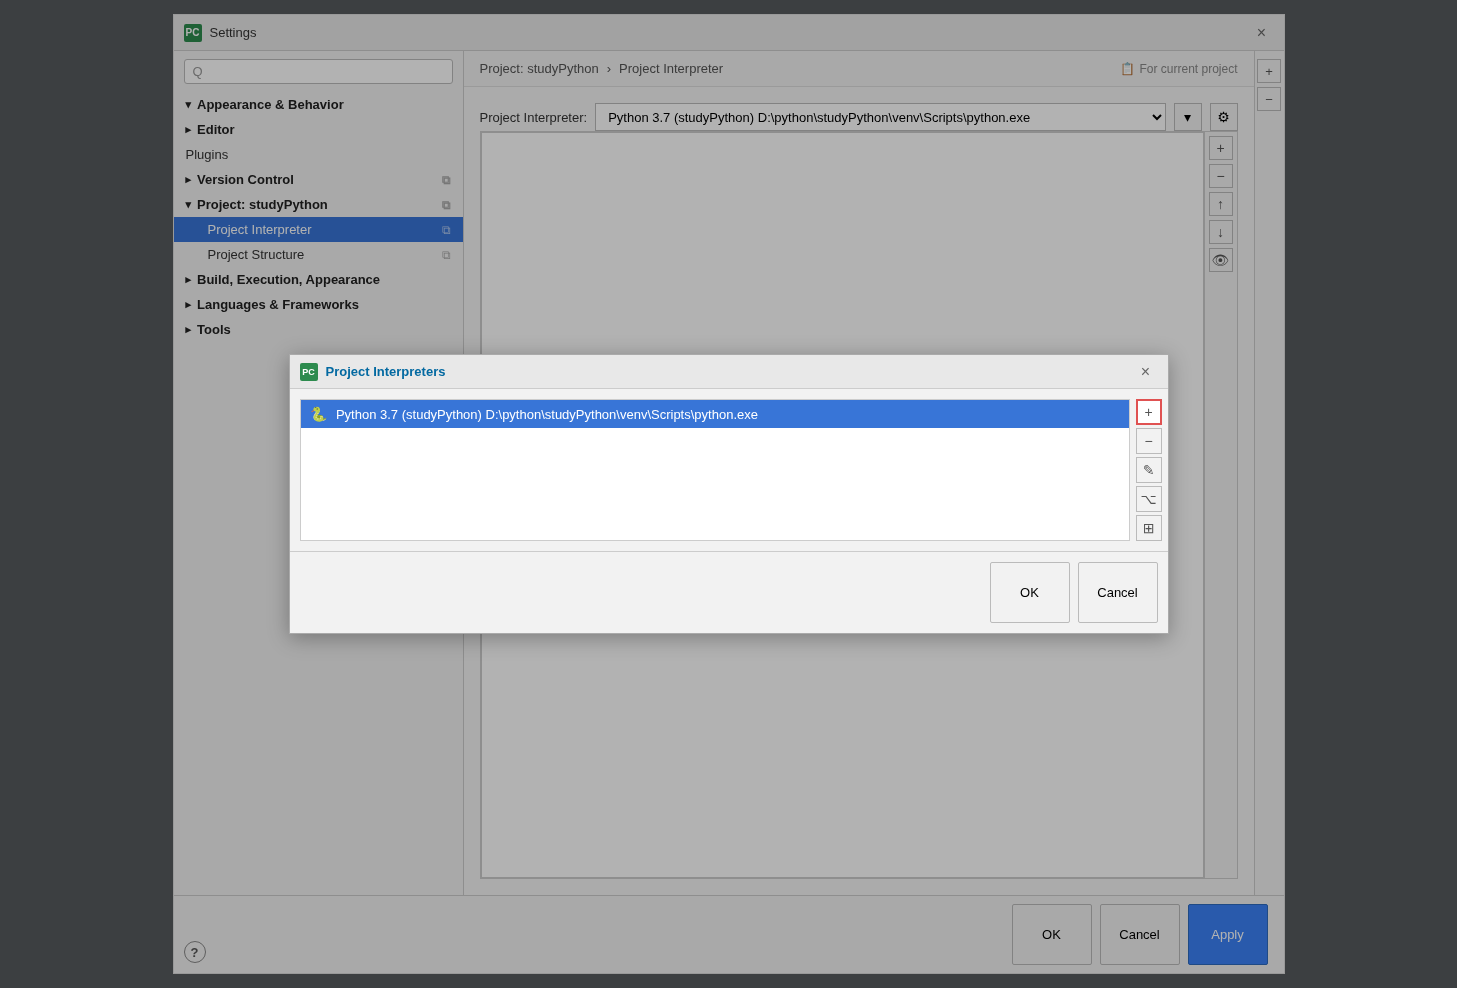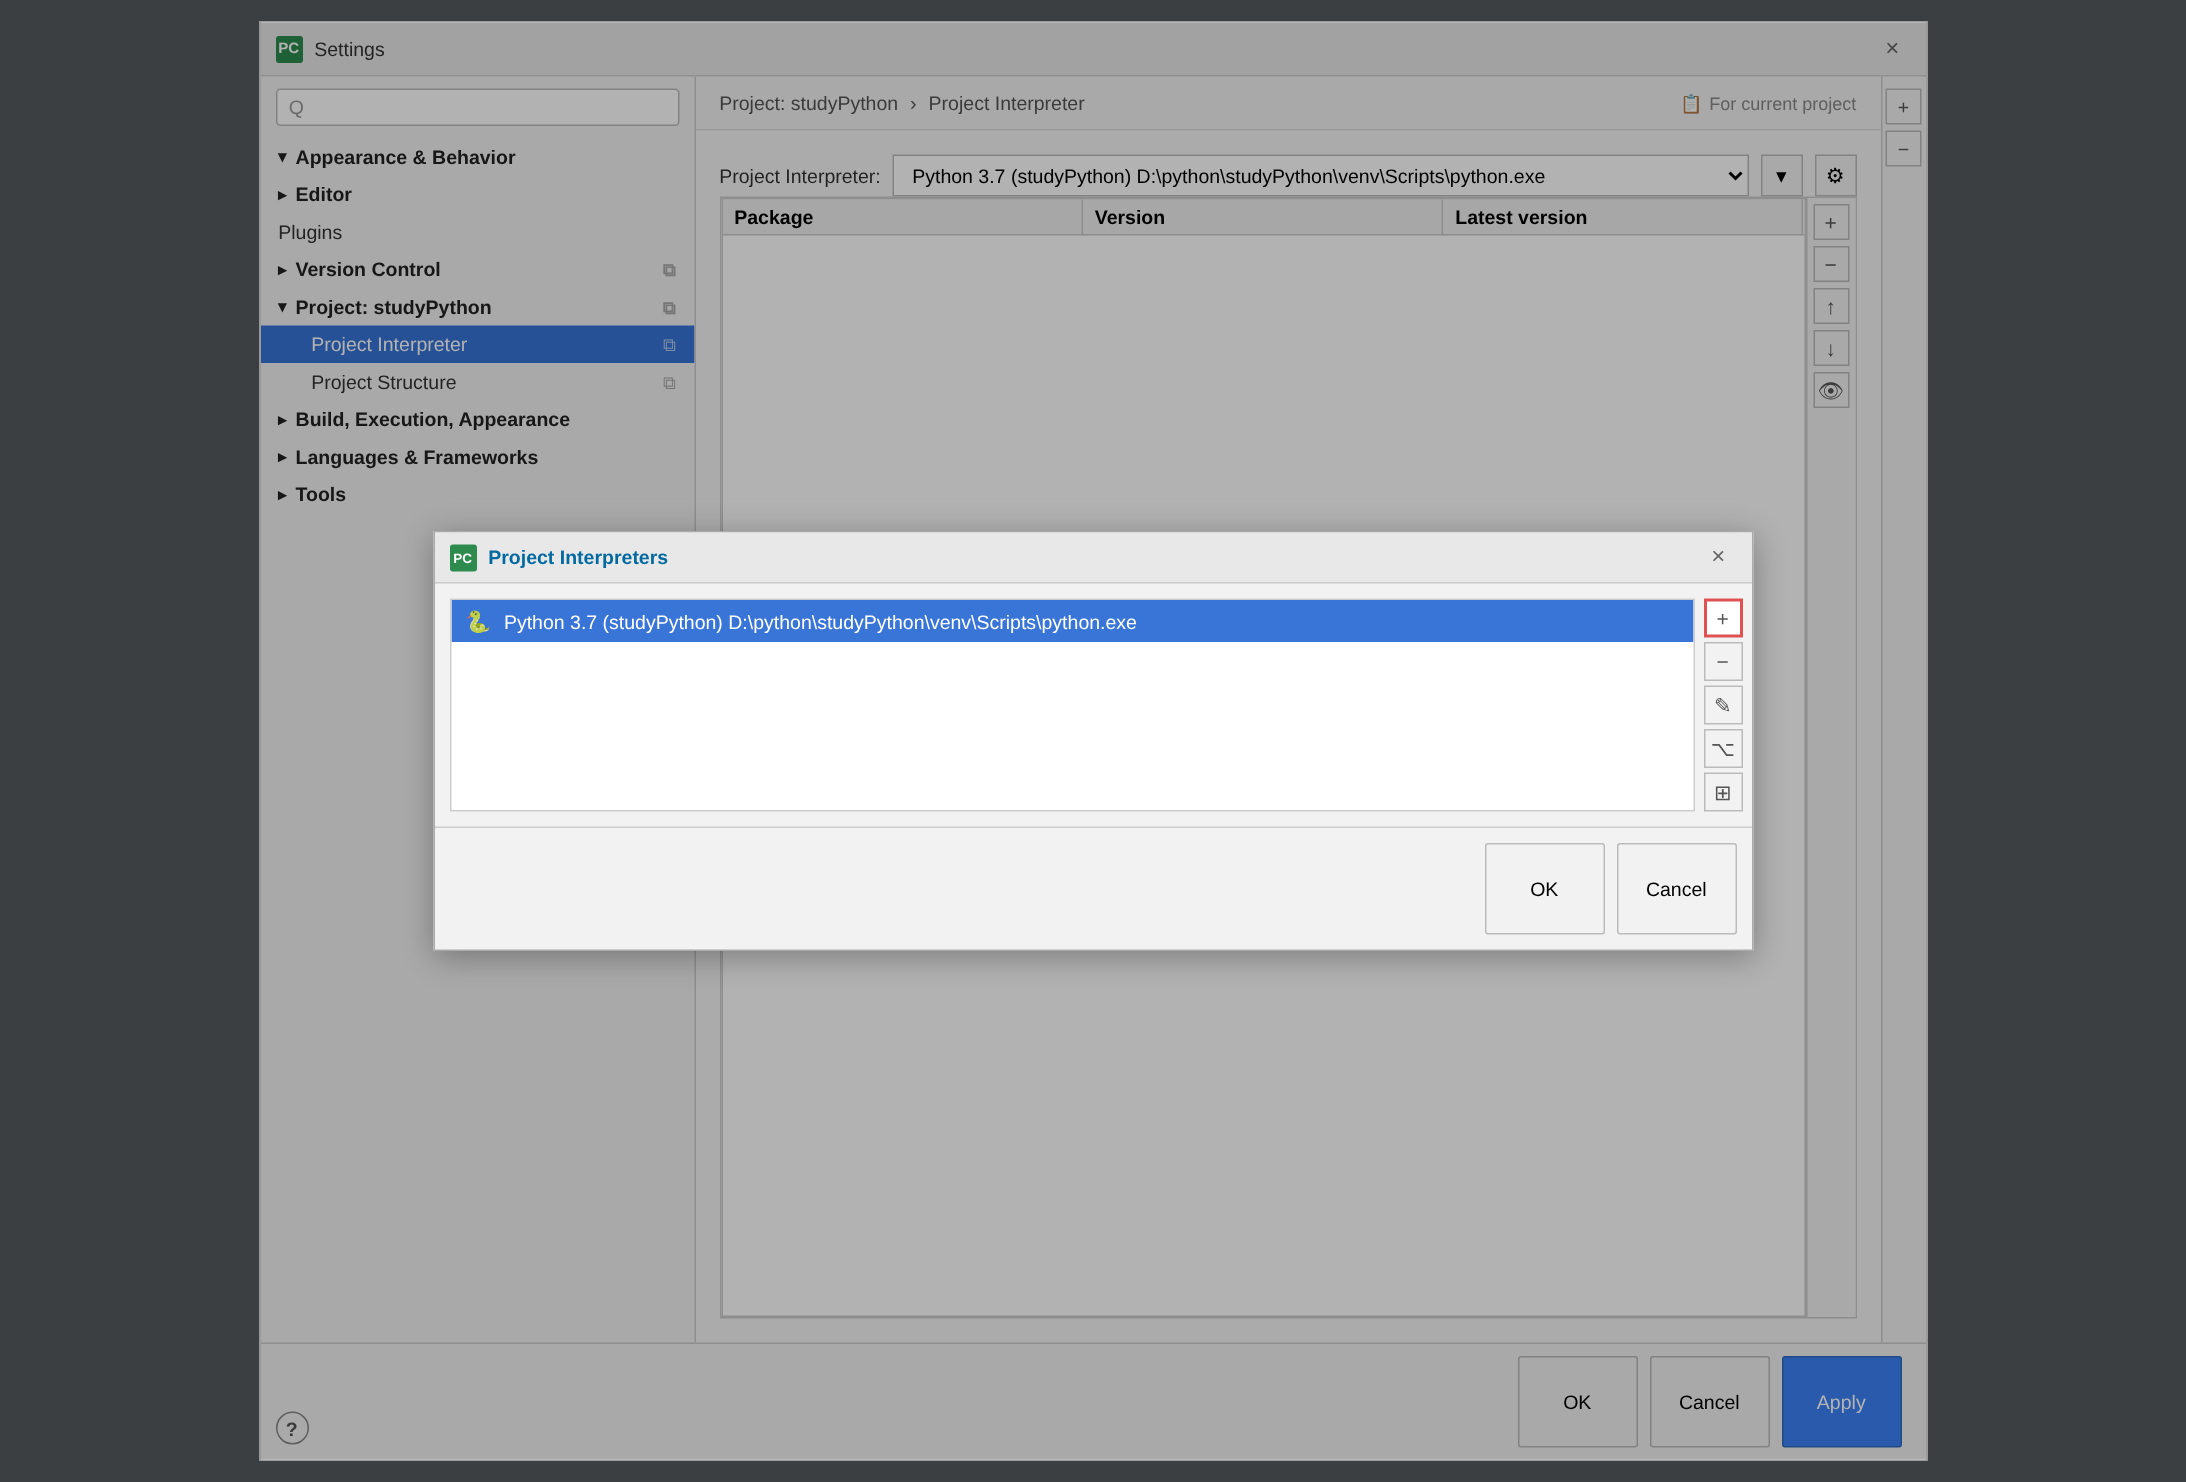--- a/index.html
+++ b/index.html
@@ -550,25 +550,20 @@
           <span class="interpreter-label">Project Interpreter:</span>
           <select class="interpreter-dropdown">
             <option>Python 3.7 (studyPython) D:\python\studyPython\venv\Scripts\python.exe</option>
           </select>
           <button class="dropdown-arrow-button">▾</button>
           <button class="gear-button">⚙</button>
         </div>
 
         <div class="packages-main">
           <div class="packages-table">
-            <div class="packages-header">
-              <div class="packages-header-cell">Package</div>
-              <div class="packages-header-cell">Version</div>
-              <div class="packages-header-cell">Latest version</div>
-            </div>
             <div class="packages-body"></div>
           </div>
           <div class="table-toolbar">
             <button class="table-btn">+</button>
             <button class="table-btn">−</button>
             <button class="table-btn">↑</button>
             <button class="table-btn">↓</button>
             <button class="table-btn">👁</button>
           </div>
         </div>

